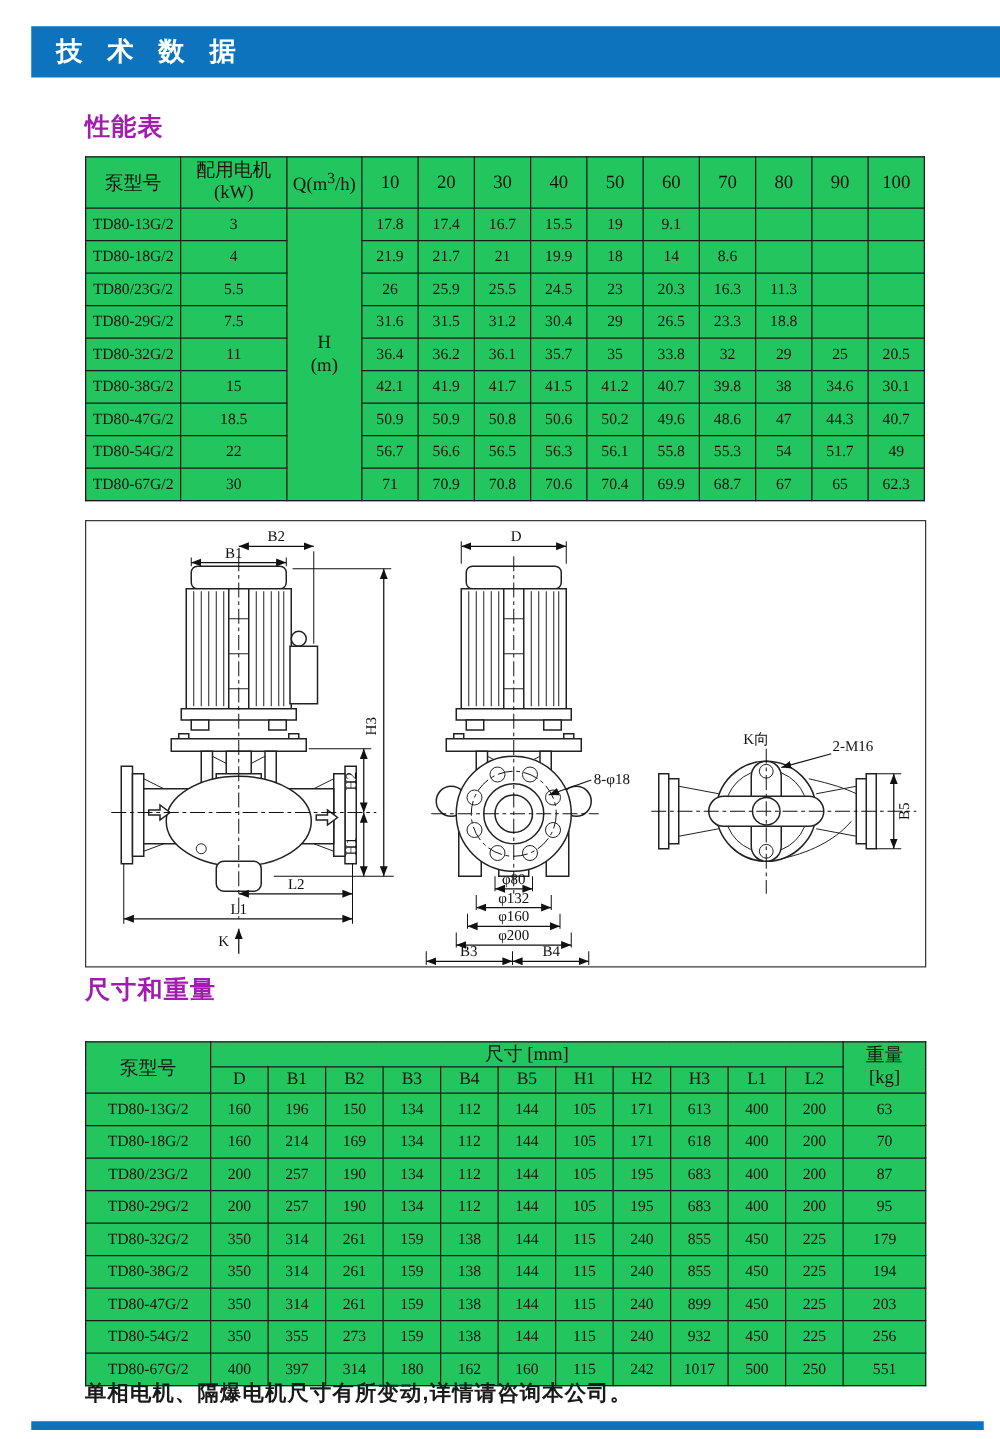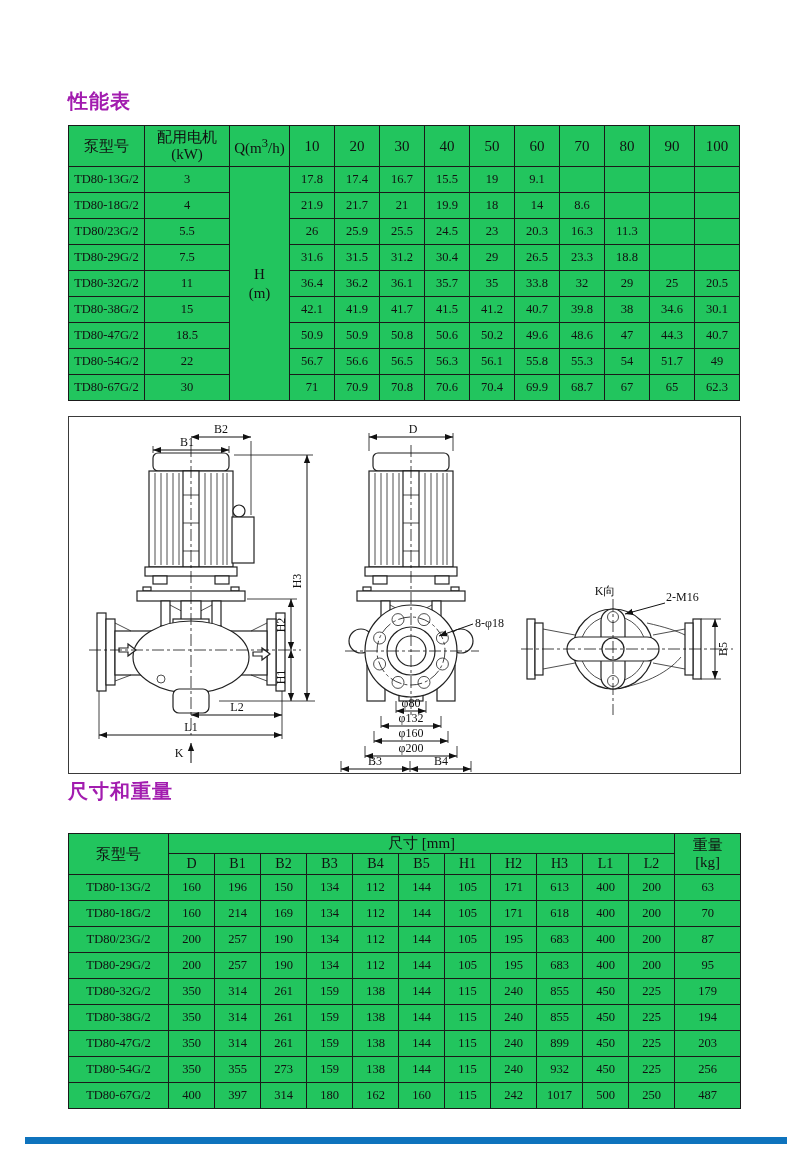--- a/index.html
+++ b/index.html
@@ -34,20 +34,23 @@
   .thin{fill:none;stroke:#222;stroke-width:0.8;}
   .dim{stroke:#111;stroke-width:1;fill:none;}
   .ext{stroke:#111;stroke-width:0.8;fill:none;}
   .cl{stroke:#111;stroke-width:0.8;fill:none;stroke-dasharray:12 3 3 3;}
 </style>
 </head>
 <body>
 
 <div class="page">
 
+  <div class="topbar">
+    <span>技 术 数 据</span>
+  </div>
 
   <div class="sec-title" id="title1">性能表</div>
 
   <table id="perf-table">
     <colgroup>
       <col style="width:76px">
         <col style="width:85px">
         <col style="width:60px">
       <col span="10" style="width:45px">
     </colgroup>
@@ -526,19 +529,20 @@
           <td>397</td>
           <td>314</td>
           <td>180</td>
           <td>162</td>
           <td>160</td>
           <td>115</td>
           <td>242</td>
           <td>1017</td>
           <td>500</td>
           <td>250</td>
-          <td>487</td>
+          <td>551</td>
         </tr>
       </tbody>
   </table>
 
+  <div class="footnote">单相电机、隔爆电机尺寸有所变动,详情请咨询本公司。</div>
   <div class="bottom-rule"></div>
 </div>
 
 </body></html>

